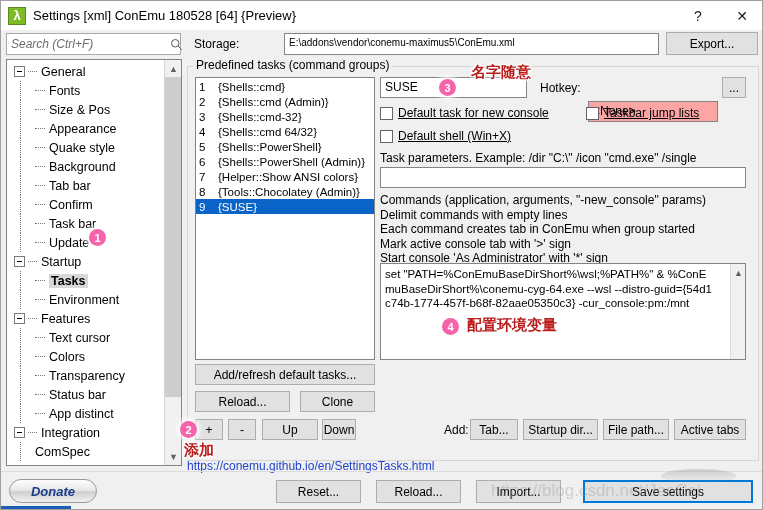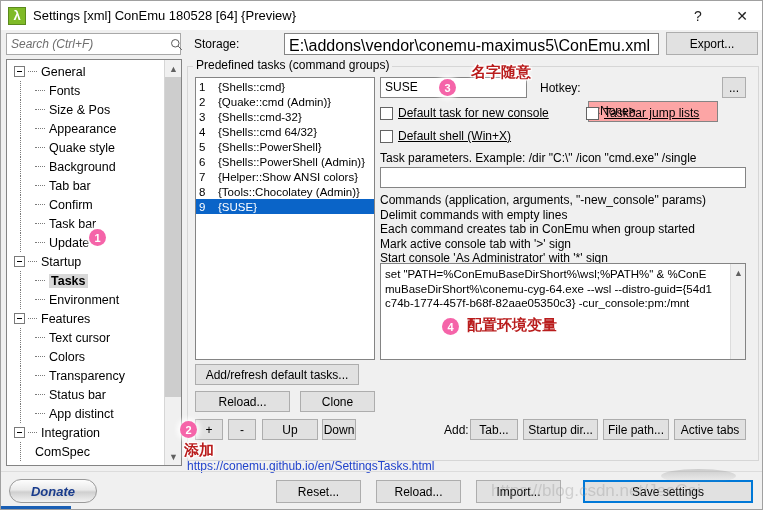--- a/index.html
+++ b/index.html
@@ -58,21 +58,21 @@
   }
   #search-input::placeholder { color: #6d6d6d; font-style: italic; opacity: 1; }
   #search-icon { width: 20px; display: flex; align-items: center; justify-content: center; }
 
   #storage-label {
     position: absolute; left: 193px; top: 36px; font-size: 12px;
   }
   #storage-path {
     position: absolute; left: 283px; top: 32px; width: 375px; height: 22px;
     background: #fff; border: 1px solid #848484;
-    padding: 3px 4px; font-size: 16px; color: #000;
+    padding: 3px 4px; font-size: 10px; color: #000;
     white-space: nowrap; overflow: hidden;
   }
   #export-btn {
     position: absolute; left: 665px; top: 31px; width: 92px; height: 23px;
   }
 
   
   .btn {
     background: #e1e1e1;
     border: 1px solid #adadad;
@@ -164,21 +164,21 @@
     overflow: hidden; padding: 1px 0 0 0;
   }
   .task-row {
     height: 15px; display: flex; align-items: center;
     font-size: 11.5px; white-space: nowrap; padding-left: 3px;
   }
   .task-row .num { width: 19px; flex: 0 0 auto; }
   .task-row.selected { background: #0a64c8; color: #fff; }
 
   
-  #btn-add-refresh { position: absolute; left: 194px; top: 363px; width: 164px; height: 21px; }
+  #btn-add-refresh { position: absolute; left: 194px; top: 363px; width: 180px; height: 21px; }
   #btn-reload-left { position: absolute; left: 194px; top: 390px; width: 95px; height: 21px; }
   #btn-clone      { position: absolute; left: 299px; top: 390px; width: 75px; height: 21px; }
   #btn-plus       { position: absolute; left: 194px; top: 418px; width: 28px; height: 21px; }
   #btn-minus      { position: absolute; left: 227px; top: 418px; width: 28px; height: 21px; }
   #btn-up         { position: absolute; left: 261px; top: 418px; width: 56px; height: 21px; }
   #btn-down       { position: absolute; left: 321px; top: 418px; width: 34px; height: 21px; }
 
   
   #name-input {
     position: absolute; left: 379px; top: 76px; width: 147px; height: 21px;
@@ -445,21 +445,21 @@
   <div id="group-box"></div>
   <div id="group-title">Predefined tasks (command groups)</div>
 
   <div id="task-list">
     <div class="task-row">
         <span class="num">1</span>
         <span>{Shells::cmd}</span>
       </div>
     <div class="task-row">
         <span class="num">2</span>
-        <span>{Quake::cmd (Admin)}</span>
+        <span>{Shells::cmd (Admin)}</span>
       </div>
     <div class="task-row">
         <span class="num">3</span>
         <span>{Shells::cmd-32}</span>
       </div>
     <div class="task-row">
         <span class="num">4</span>
         <span>{Shells::cmd 64/32}</span>
       </div>
     <div class="task-row">

